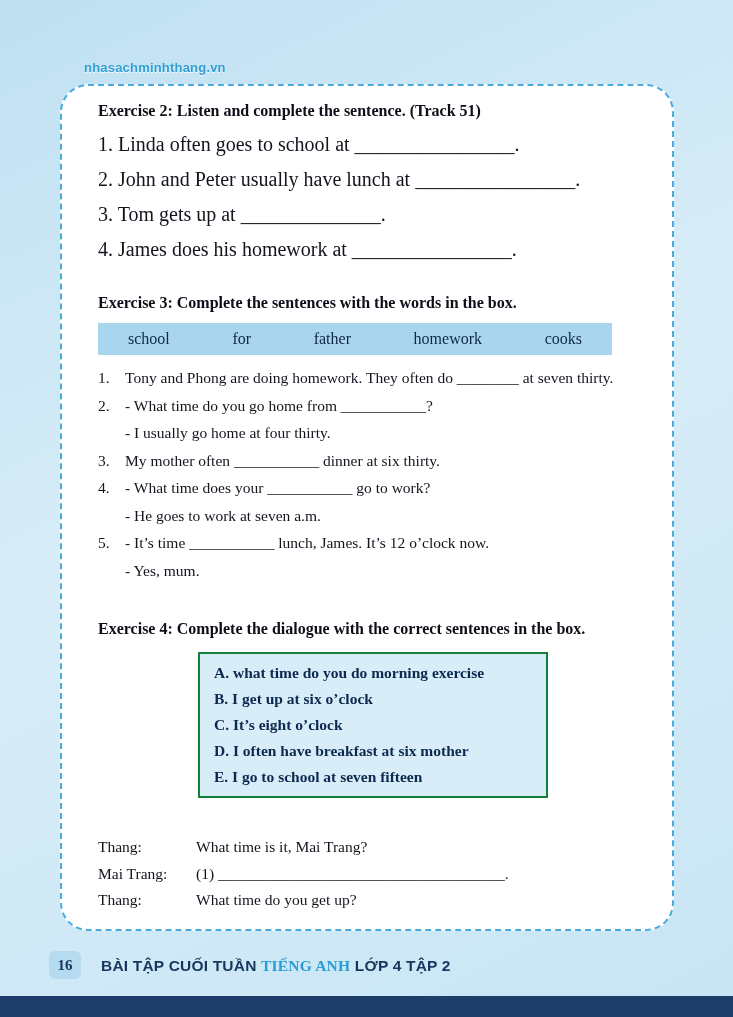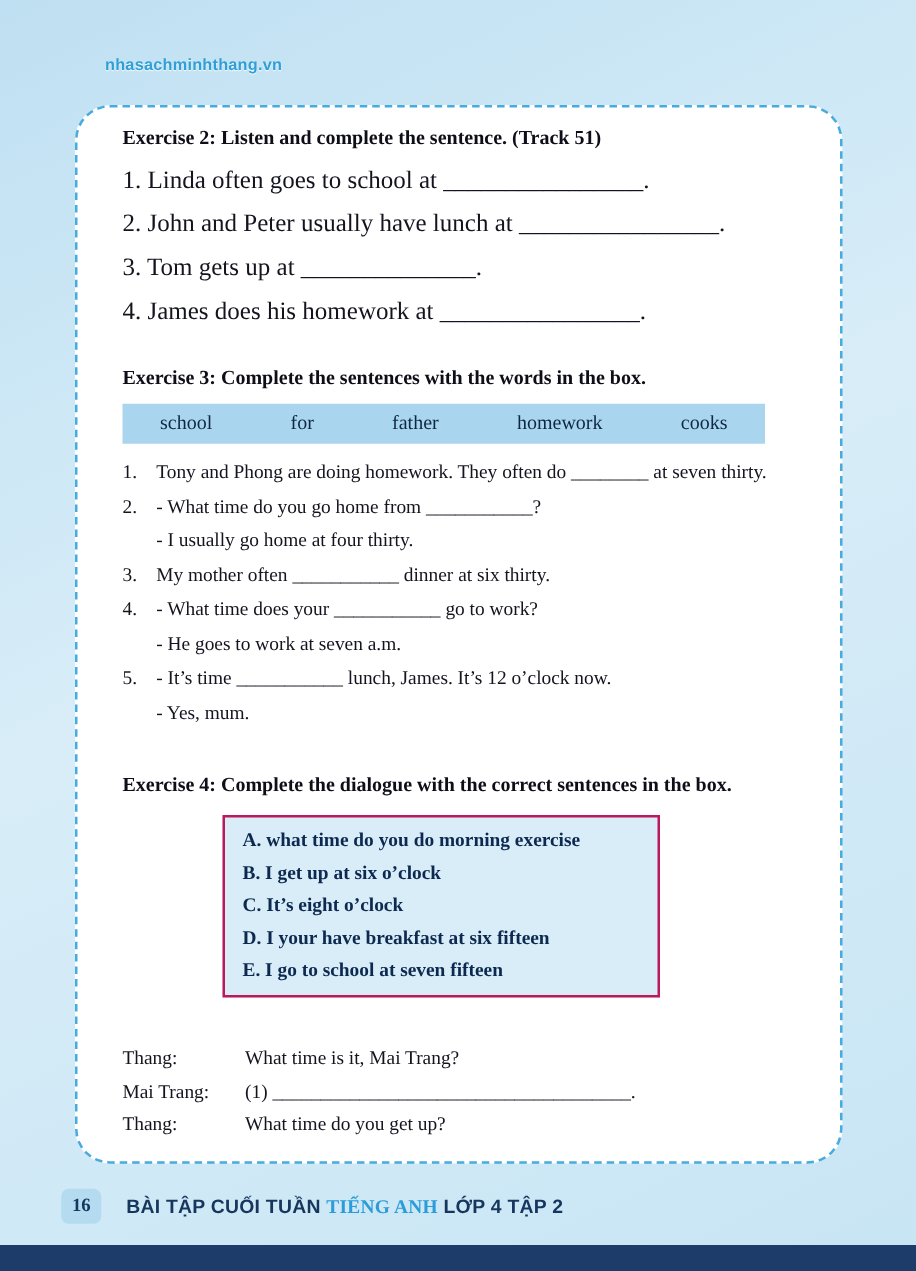--- a/index.html
+++ b/index.html
@@ -8,21 +8,21 @@
     position: relative;
     width: 733px;
     height: 1017px;
     overflow: hidden;
     background: linear-gradient(155deg, #bfe0f2 0%, #d8edf8 45%, #c8e5f4 100%);
     font-family: "Liberation Serif", "DejaVu Serif", serif;
     color: #14141f;
   }
   .watermark {
     position: absolute;
-    top: 44px;
+    top: 60px;
     left: 84px;
     font-family: "Liberation Sans", sans-serif;
     font-size: 13px;
     font-weight: bold;
     color: #2f9fd6;
     text-shadow: 0 1px 1px rgba(255,255,255,0.95);
     letter-spacing: 0.2px;
   }
   .panel {
     position: absolute;
@@ -68,24 +68,24 @@
     font-size: 15.5px;
   }
   .ex3-item .lines { flex: 1; }
   .ex3-item .lines div {
     line-height: 27.5px;
     font-size: 15.5px;
   }
   .ex4-title { margin-top: 36px; }
   .choice-box {
     margin-top: 14px;
-    margin-left: 80px;
+    margin-left: 100px;
     width: 350px;
     background: #d8edf8;
-    border: 2px solid #be185d;
+    border: 2px solid #15803d;
     padding: 6px 8px 6px 14px;
   }
   .choice-box div {
     line-height: 26px;
     font-weight: bold;
     font-size: 15.5px;
     color: #0d2950;
   }
   .dialogue { margin-top: 36px; }
   .dlg-row { display: flex; line-height: 26.5px; font-size: 15.5px; }
@@ -187,21 +187,21 @@
         </div>
       </div>
     </div>
 
     <div class="ex-title ex4-title">Exercise 4: Complete the dialogue with the correct sentences in the box.</div>
 
     <div class="choice-box">
       <div>A. what time do you do morning exercise</div>
       <div>B. I get up at six o’clock</div>
       <div>C. It’s eight o’clock</div>
-      <div>D. I your have breakfast at six fifteen</div>
+      <div>D. I often have breakfast at six mother</div>
       <div>E. I go to school at seven fifteen</div>
     </div>
 
     <div class="dialogue">
       <div class="dlg-row">
         <span class="speaker">Thang:</span>
         <span class="text">What time is it, Mai Trang?</span>
       </div>
       <div class="dlg-row">
         <span class="speaker">Mai Trang:</span>

